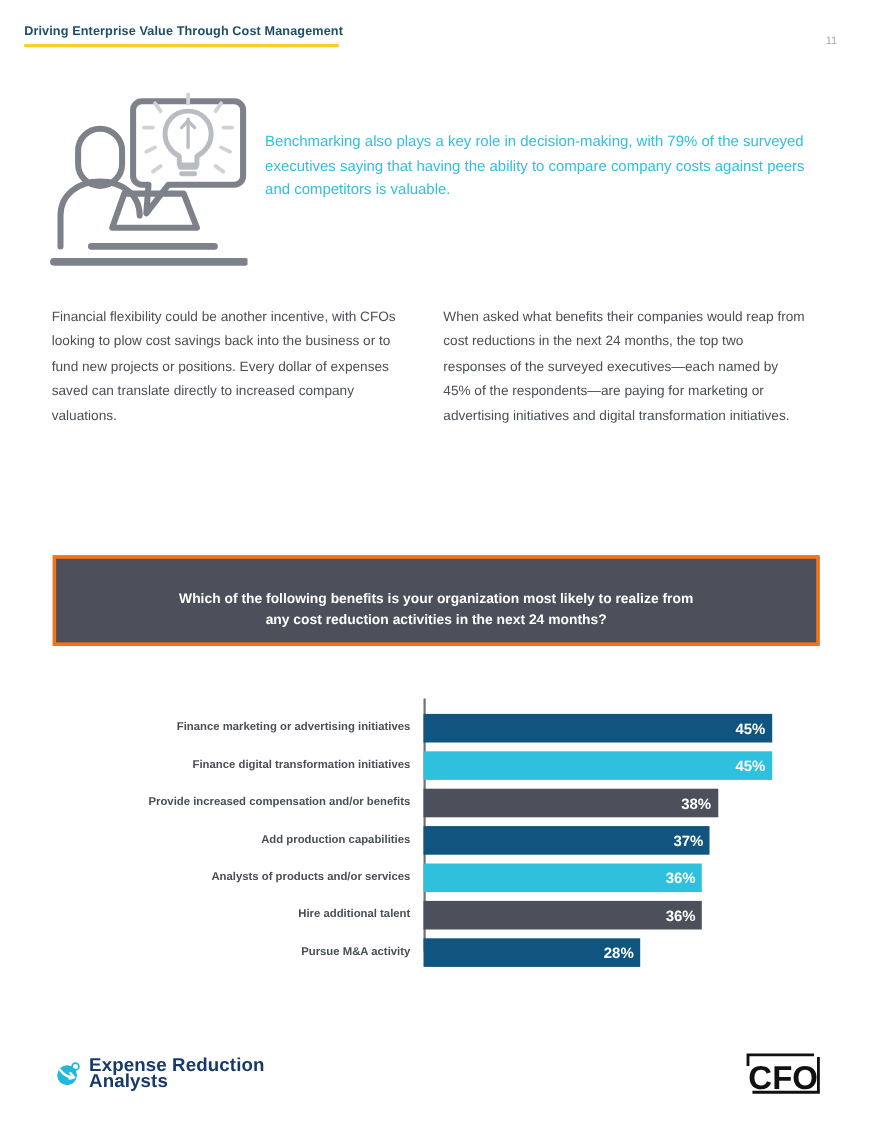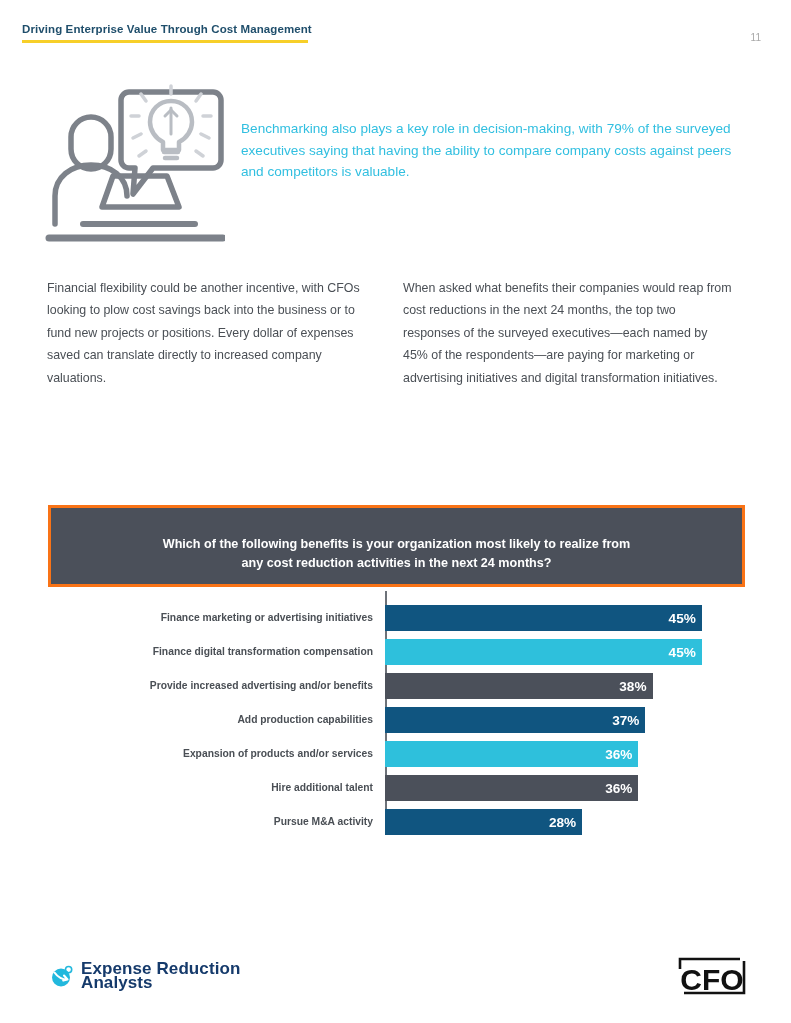--- a/index.html
+++ b/index.html
@@ -42,21 +42,21 @@
 
   
   .chart-block { position:absolute; left:48px; top:505px; width:697px; }
   .chart-title-bar {
     background:#4b505a; border:3px solid #f97316;
     padding:27px 30px 12px; text-align:center;
   }
   .chart-title {
     color:#ffffff; font-size:12.6px; font-weight:700; line-height:18.5px;
   }
-  .chart-body { position:relative; padding-top:14px; height:238px; }
+  .chart-body { position:relative; padding-top:14px; height:238px;margin-top:44px; }
   .axis-line {
     position:absolute; left:337px; top:4px; width:2px; height:230px;
     background:#6d7279;
   }
   .bar-rows { position:relative; }
   .bar-row { display:flex; align-items:center; height:34px; }
   .bar-label {
     width:331px; text-align:right; padding-right:6px;
     font-size:10.3px; font-weight:700; color:#4a4f55; line-height:12px;
   }
@@ -139,45 +139,45 @@
       <div class="bar-rows" id="bar-rows">
           <div class="bar-row">
             <div class="bar-label">Finance marketing or advertising initiatives</div>
             <div class="bar-track">
               <div class="bar" style="width: 316.8px; background: rgb(16, 85, 128);">
                 <span class="bar-value">45%</span>
               </div>
             </div>
           </div>
           <div class="bar-row">
-            <div class="bar-label">Finance digital transformation compensation</div>
+            <div class="bar-label">Finance digital transformation initiatives</div>
             <div class="bar-track">
               <div class="bar" style="width: 316.8px; background: rgb(46, 192, 220);">
                 <span class="bar-value">45%</span>
               </div>
             </div>
           </div>
           <div class="bar-row">
-            <div class="bar-label">Provide increased advertising and/or benefits</div>
+            <div class="bar-label">Provide increased compensation and/or benefits</div>
             <div class="bar-track">
               <div class="bar" style="width: 267.52px; background: rgb(75, 80, 90);">
                 <span class="bar-value">38%</span>
               </div>
             </div>
           </div>
           <div class="bar-row">
             <div class="bar-label">Add production capabilities</div>
             <div class="bar-track">
               <div class="bar" style="width: 260.48px; background: rgb(16, 85, 128);">
                 <span class="bar-value">37%</span>
               </div>
             </div>
           </div>
           <div class="bar-row">
-            <div class="bar-label">Expansion of products and/or services</div>
+            <div class="bar-label">Analysts of products and/or services</div>
             <div class="bar-track">
               <div class="bar" style="width: 253.44px; background: rgb(46, 192, 220);">
                 <span class="bar-value">36%</span>
               </div>
             </div>
           </div>
           <div class="bar-row">
             <div class="bar-label">Hire additional talent</div>
             <div class="bar-track">
               <div class="bar" style="width: 253.44px; background: rgb(75, 80, 90);">

